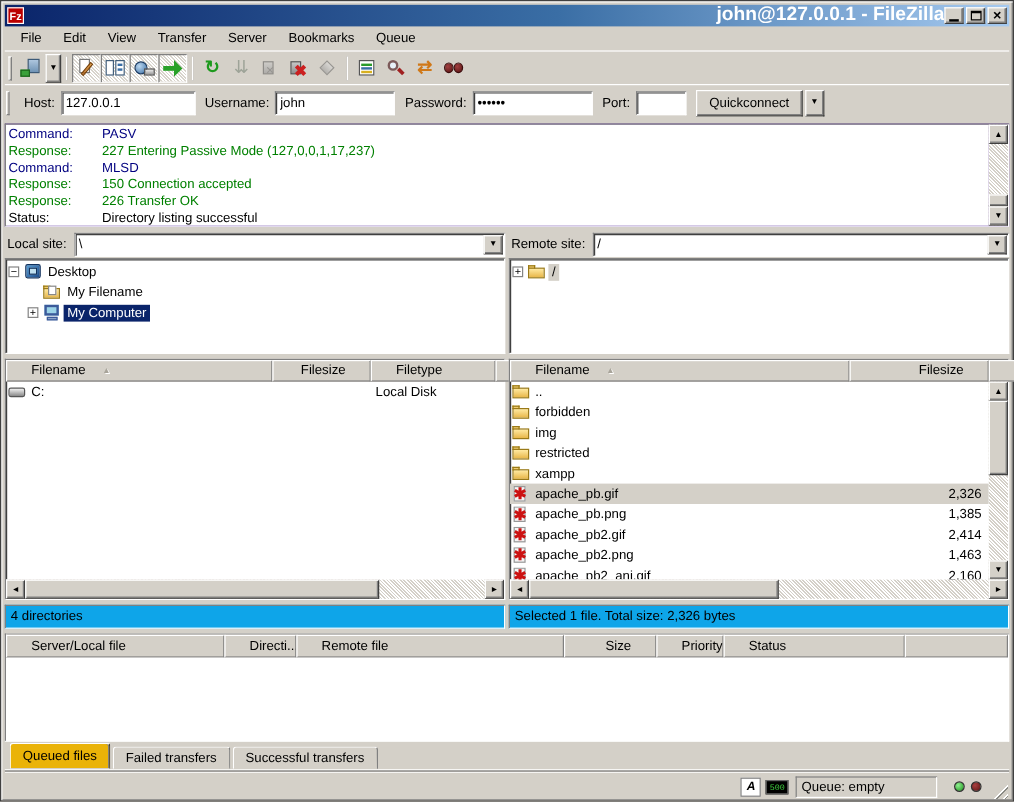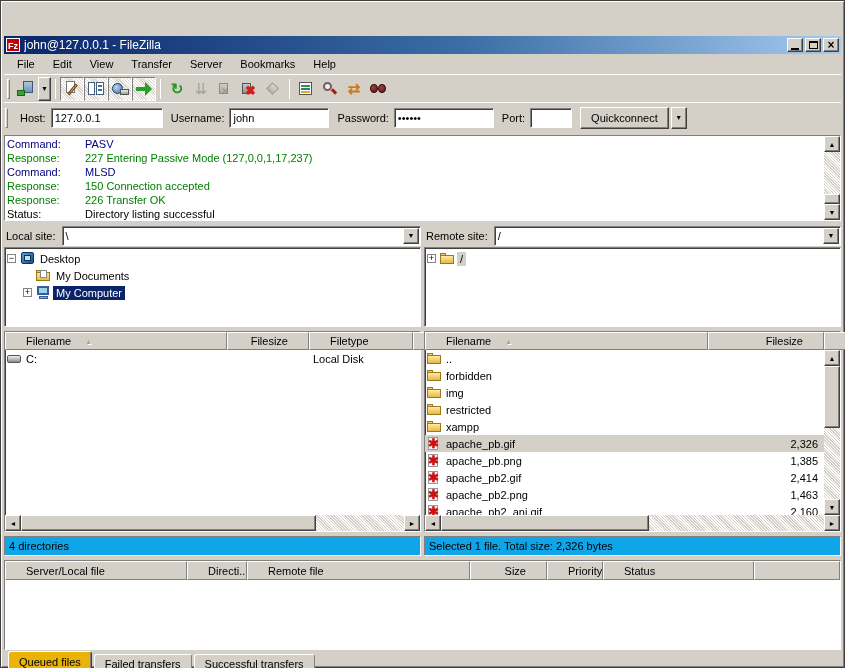--- a/index.html
+++ b/index.html
@@ -5,24 +5,24 @@
   * { box-sizing: border-box; margin: 0; padding: 0; }
   body { margin: 0; background: #555; font-family: "Liberation Sans", sans-serif; font-size: 11px; color: #000; }
   .window { width: 845px; height: 668px; background: #d4d0c8; border: 1px solid #404040;
             box-shadow: inset 1px 1px 0 #fff, inset -1px -1px 0 #808080; padding: 3px; display: flex; flex-direction: column; }
 
   
   .up   { border: 1px solid; border-color: #fff #404040 #404040 #fff; box-shadow: inset -1px -1px 0 #808080; background: #d4d0c8; }
   .down { border: 1px solid; border-color: #808080 #fff #fff #808080; box-shadow: inset 1px 1px 0 #404040; background: #4c1d95; }
 
   
-  .titlebar { height: 18px; background: linear-gradient(90deg,#0a246a,#3a6ea5 55%,#a6caf0); display: flex; align-items: center; padding: 0 2px; flex: none; margin-top: 32px; }
+  .titlebar { height: 18px; background: linear-gradient(90deg,#0a246a,#3a6ea5 55%,#a6caf0); display: flex; align-items: center; padding: 0 2px; flex: none; }
   .app-icon { width: 14px; height: 14px; background: #b00; color: #fff; font-weight: bold; font-size: 9px; line-height: 14px;
               text-align: center; border: 1px solid #fff; margin-right: 4px; font-style: normal; }
-  .title { color: #fff; font-weight: normal; font-size: 12px; flex: 1; white-space: nowrap; overflow: hidden; }
+  .title { color: #fff; font-weight: bold; font-size: 16px; flex: 1; white-space: nowrap; overflow: hidden; text-align: right; }
   .winbtns { display: flex; gap: 2px; }
   .wbtn { width: 16px; height: 14px; display: flex; align-items: center; justify-content: center; cursor: default; }
   .g-min { width: 8px; height: 2px; background: #000; margin-top: 7px; }
   .g-max { width: 9px; height: 8px; border: 1px solid #000; border-top-width: 2px; }
   .g-close { font-size: 12px; font-weight: bold; line-height: 10px; font-style: normal; }
 
   
   .menubar { height: 20px; display: flex; align-items: center; padding-left: 4px; flex: none; }
   .menu-item { padding: 2px 9px; cursor: default; }
 
@@ -187,21 +187,21 @@
     </span>
   </div>
 
   <div class="menubar">
     <span class="menu-item">File</span>
     <span class="menu-item">Edit</span>
     <span class="menu-item">View</span>
     <span class="menu-item">Transfer</span>
     <span class="menu-item">Server</span>
     <span class="menu-item">Bookmarks</span>
-    <span class="menu-item">Help</span>
+    <span class="menu-item">Queue</span>
   </div>
 
   <div class="toolbar">
     <span class="grip"></span>
     <span class="tb-btn">
       <span class="tbi">
           <i class="sm-box"></i>
           <i class="sm-plug"></i>
         </span>
     </span>
@@ -346,21 +346,21 @@
           <span class="tree-label">Desktop</span>
         </div>
         <div class="tree-row">
           <span class="indent"></span>
             <span class="exp-space"></span>
           <span class="ni">
               <i class="fold-tab"></i>
               <i class="fold-main"></i>
               <i class="doc-paper"></i>
             </span>
-          <span class="tree-label">My Documents</span>
+          <span class="tree-label">My Filename</span>
         </div>
         <div class="tree-row">
           <span class="indent"></span>
           <i class="expander">+</i>
           <span class="ni">
               <i class="comp-scr"></i>
               <i class="comp-base"></i>
             </span>
           <span class="tree-label sel">My Computer</span>
         </div>

